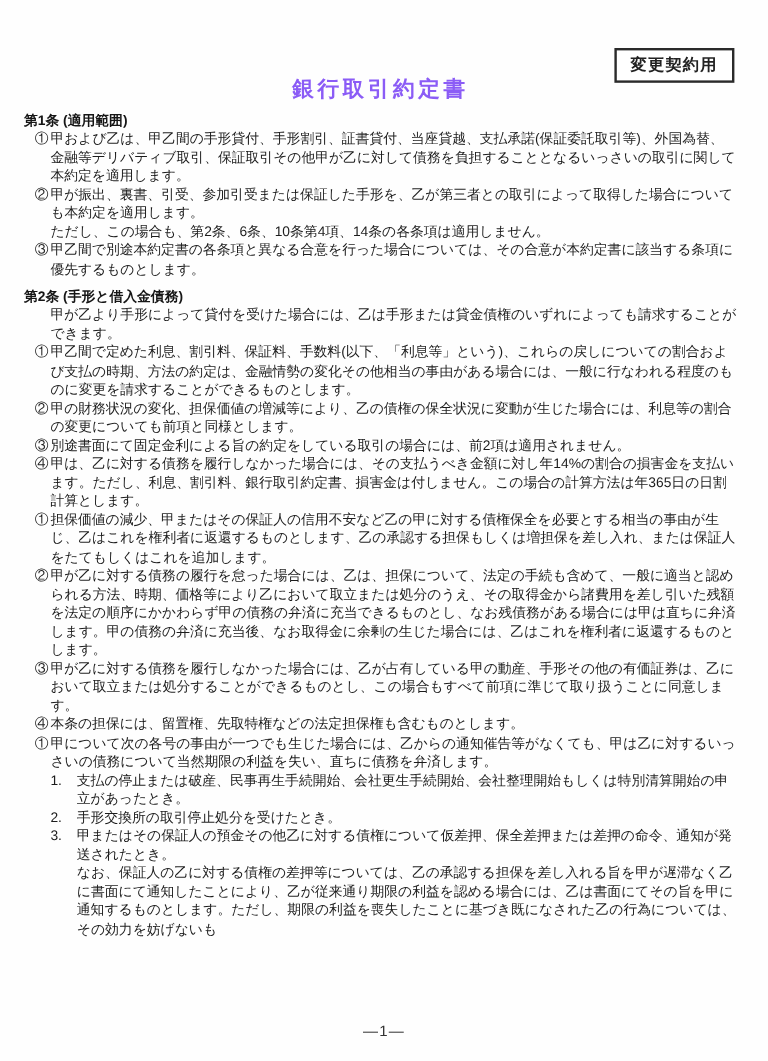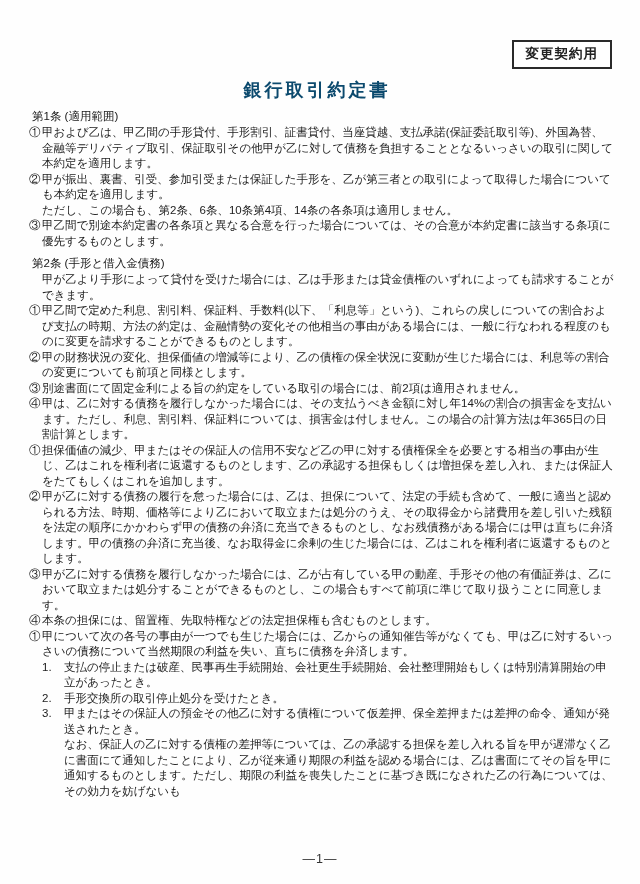--- a/index.html
+++ b/index.html
@@ -28,43 +28,43 @@
     right: 28px;
     border: 2px solid #2a2a2a;
     padding: 3px 12px 4px;
     font-size: 13.5px;
     font-weight: bold;
     letter-spacing: 1px;
     color: #222;
     background: #fff;
   }
   .doc-title {
-    margin: 40px 0 0;
+    margin: 24px 0 0;
     text-align: center;
     font-size: 18px;
     font-weight: bold;
     letter-spacing: 3px;
-    color: #0c4a6e;
+    color: #8b5cf6;
   }
   .intro {
     margin: 26px 2px 10px 8px;
     font-size: 11.5px;
     line-height: 15.5px;
   }
   .intro .dots {
     letter-spacing: 0.5px;
     font-size: 12px;
   }
   .articles {
     margin-top: 2px;
   }
   .article h2 {
-    margin: 7px 12px 1px;
+    margin: 7px 0 1px;
     font-size: 11.5px;
-    font-weight: normal;
+    font-weight: bold;
     color: #161616;
   }
   .article-body {
     margin-left: 9px;
   }
   .item {
     display: flex;
     font-size: 11.5px;
     line-height: 15.5px;
   }
@@ -142,21 +142,21 @@
           <div class="item">
             <span class="marker">②</span>
             <span class="itext">甲の財務状況の変化、担保価値の増減等により、乙の債権の保全状況に変動が生じた場合には、利息等の割合の変更についても前項と同様とします。</span>
           </div>
           <div class="item">
             <span class="marker">③</span>
             <span class="itext">別途書面にて固定金利による旨の約定をしている取引の場合には、前2項は適用されません。</span>
           </div>
           <div class="item">
             <span class="marker">④</span>
-            <span class="itext">甲は、乙に対する債務を履行しなかった場合には、その支払うべき金額に対し年14%の割合の損害金を支払います。ただし、利息、割引料、保証料については、損害金は付しません。この場合の計算方法は年365日の日割計算とします。</span>
+            <span class="itext">甲は、乙に対する債務を履行しなかった場合には、その支払うべき金額に対し年14%の割合の損害金を支払います。ただし、利息、割引料、銀行取引約定書、損害金は付しません。この場合の計算方法は年365日の日割計算とします。</span>
           </div>
         </div>
       </section>
       <section class="article">
         <div class="article-body">
           <div class="item">
             <span class="marker">①</span>
             <span class="itext">担保価値の減少、甲またはその保証人の信用不安など乙の甲に対する債権保全を必要とする相当の事由が生じ、乙はこれを権利者に返還するものとします、乙の承認する担保もしくは増担保を差し入れ、または保証人をたてもしくはこれを追加します。</span>
           </div>
           <div class="item">

